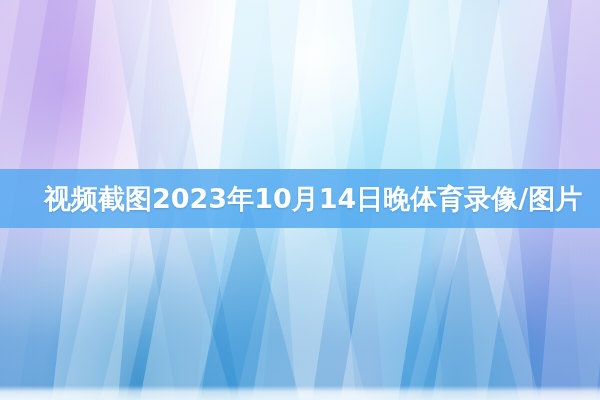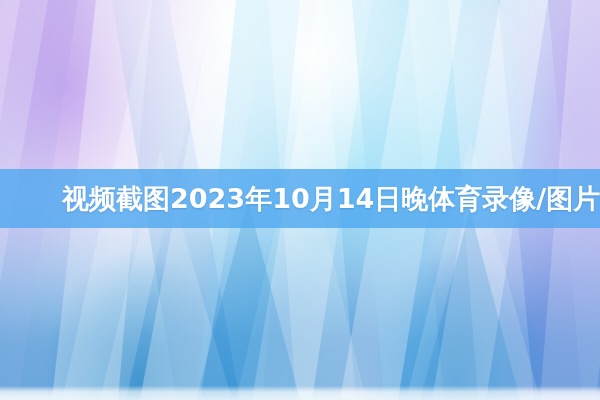--- a/index.html
+++ b/index.html
@@ -133,21 +133,21 @@
   #caption-band {
     position: absolute;
     left: 0;
     right: 0;
     top: 169px;
     height: 59px;
     background: rgba(79,167,240,0.80);
     display: flex;
     align-items: center;
     box-sizing: border-box;
-    padding-left: 62px;
+    padding-left: 44px;
   }
 
   #caption-text {
     color: #ffffff;
     font-family: "DejaVu Sans", "Liberation Sans", sans-serif;
     font-size: 27px;
     font-weight: 700;
     line-height: 1;
     letter-spacing: 0px;
     white-space: nowrap;

